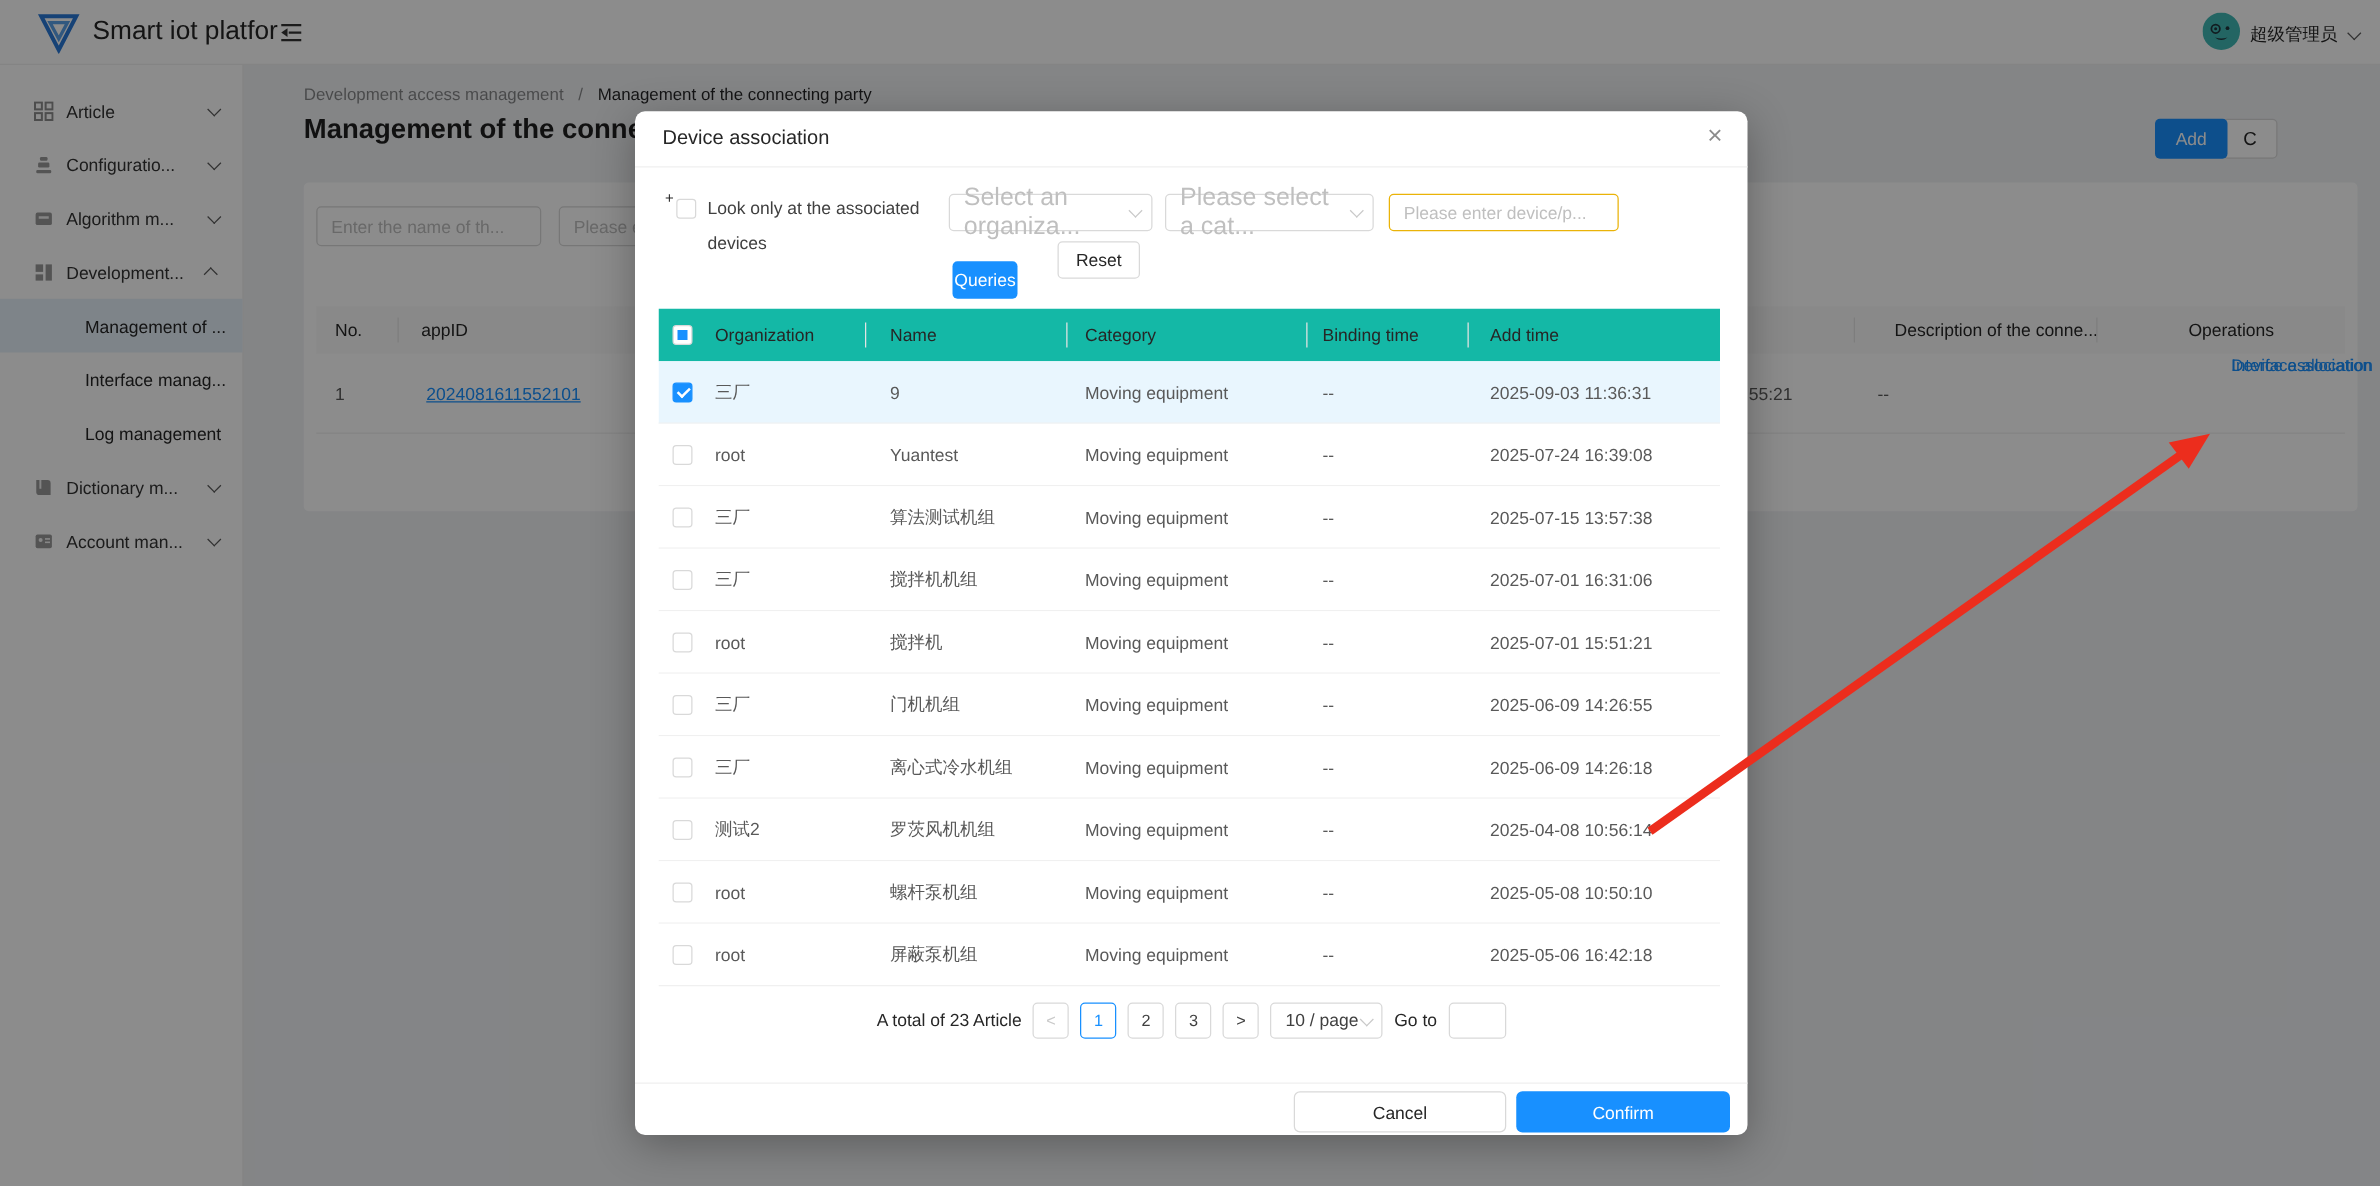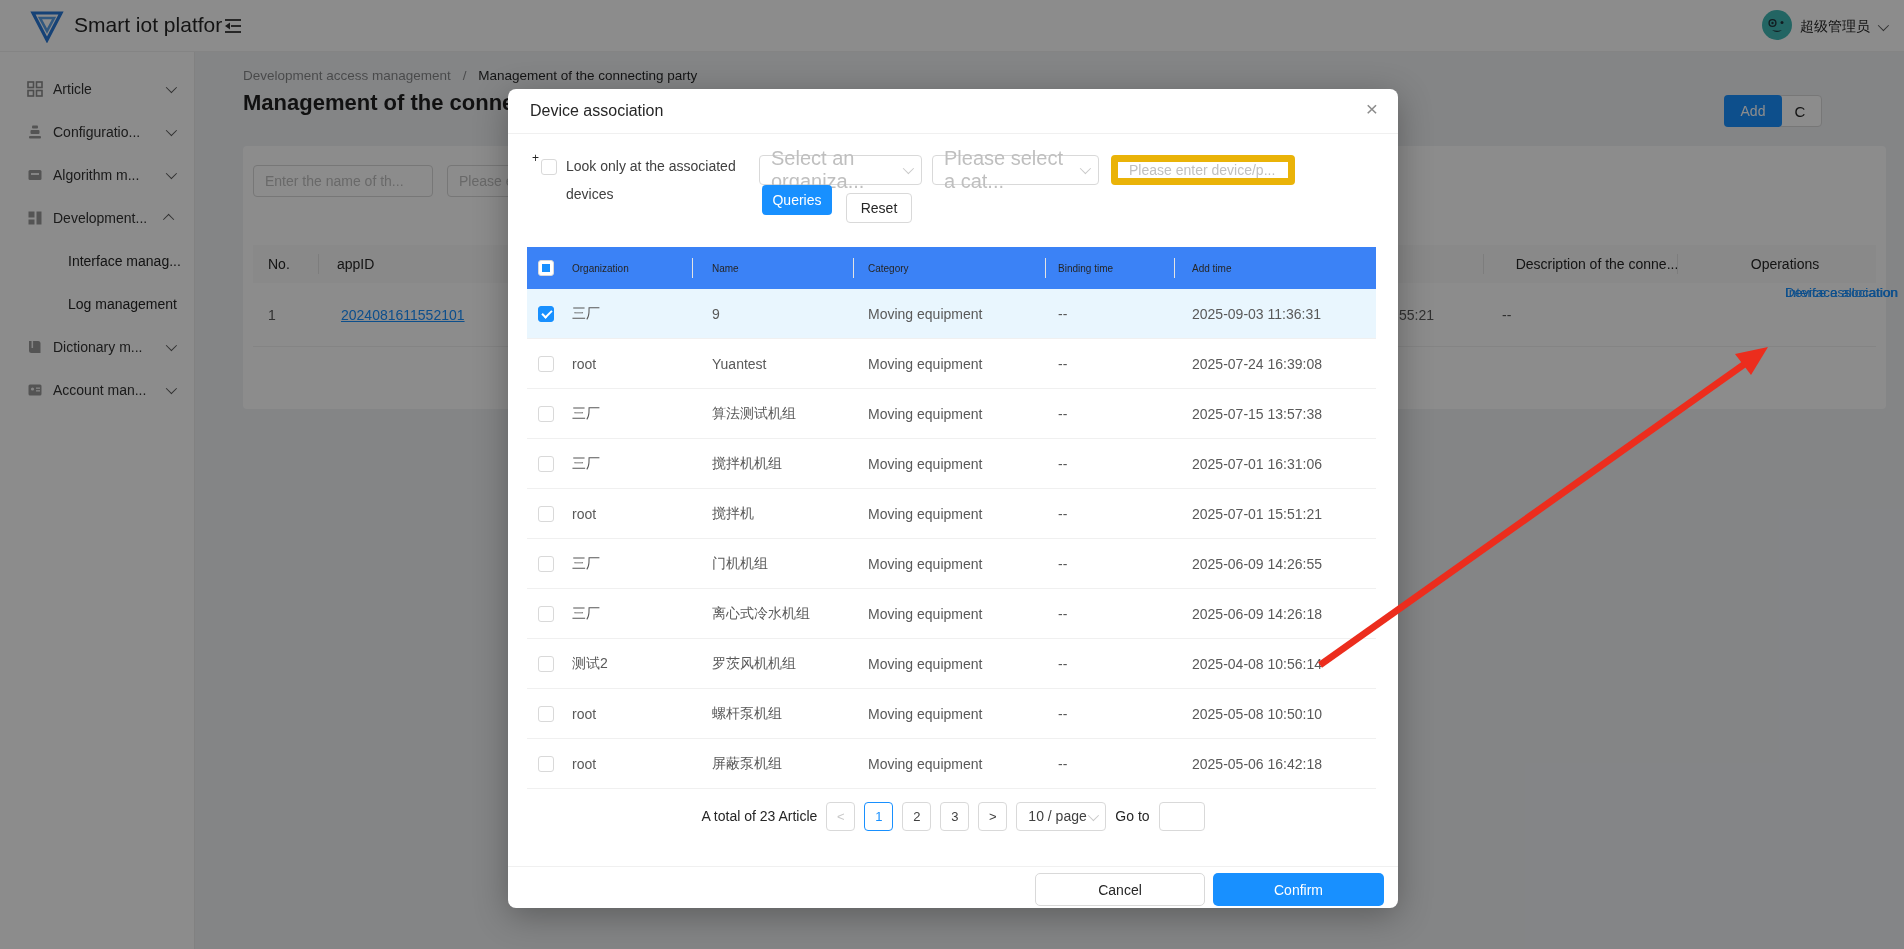--- a/index.html
+++ b/index.html
@@ -78,31 +78,31 @@
   .cbx.checked::after { content:""; position:absolute; left:4.5px; top:1.5px; width:4px; height:8px;
     border-right:2px solid #fff; border-bottom:2px solid #fff; transform:rotate(45deg); }
   .cbx.ind::after { content:""; position:absolute; left:3px; top:3px; width:8px; height:8px; background:#1890ff; }
   #f-check { position:absolute; left:33px; top:70px; }
   #f-label { position:absolute; left:58px; top:63px; width:190px; font-size:14px; color:#404040; line-height:28px; }
 
   .mselect { position:absolute; top:66px; height:30px; border:1px solid #d9d9d9; border-radius:4px;
     background:#fff; font-size:20px; color:#bfbfbf; display:flex; align-items:center;
     padding:0 24px 0 11px; cursor:pointer; }
   .mselect .chev { border-color:#c9c9c9; position:absolute; right:10px; top:10px; }
-  #f-input { position:absolute; left:603px; top:66px; width:184px; height:30px; border:7px solid #eab308;
+  #f-input { position:absolute; left:603px; top:66px; width:184px; height:30px; border:1px solid #eab308;
     border-radius:4px; font-size:14px; padding:0 11px;
     font-family:"Liberation Sans","DejaVu Sans",sans-serif; }
   #f-input::placeholder { color:#bfbfbf; }
-  #btn-queries { position:absolute; left:254px; top:96px; width:70px; height:30px; background:#1890ff;
+  #btn-queries { position:absolute; left:254px; top:120px; width:52px; height:30px; background:#1890ff;
     color:#fff; border:none; border-radius:4px; font-size:14px; cursor:pointer; }
   #btn-reset { position:absolute; left:338px; top:104px; width:66px; height:30px; background:#fff;
     color:#262626; border:1px solid #d9d9d9; border-radius:4px; font-size:14px; cursor:pointer; }
 
   #mtable { position:absolute; left:19px; top:158px; width:849px; }
-  #mthead { position:relative; height:42px; background:#3b82f6; font-size:10px; font-weight:500; color:#262626; }
+  #mthead { position:relative; height:42px; background:#14b8a6; font-size:14px; font-weight:500; color:#262626; }
   #mthead span, .mrow span.cell { position:absolute; top:50%; transform:translateY(-50%); white-space:nowrap; }
   .vdiv { position:absolute; top:11px; width:1px; height:20px; background:#e3e3e3; }
   .mrow { position:relative; height:50px; border-bottom:1px solid #f0f0f0; font-size:14px; color:#595959;
     background:#fff; cursor:pointer; }
   .mrow.sel { background:#e9f6fe; } .col-org { left:45px; } .col-name { left:185px; } .col-cat { left:341px; }
   .col-bind { left:531px; } .col-add { left:665px; }
   .mrow .cbx, #mthead .cbx { position:absolute; left:11px; top:50%; transform:translateY(-50%); }
 
   #mpag { position:absolute; left:0; top:711px; width:890px; height:32px; display:flex;
     align-items:center; justify-content:center; gap:9px; font-size:14px; color:#262626; }
@@ -198,20 +198,23 @@
     <span class="ic">
       <svg width="16" height="16" viewBox="0 0 16 16" fill="#999">
       <rect x="1.5" y="1.5" width="6" height="6"></rect>
           <rect x="9.5" y="1.5" width="5" height="13"></rect>
       <rect x="1.5" y="9.5" width="6" height="5"></rect>
         </svg>
     </span>
     <span>Development...</span>
     <span class="chev up"></span>
   </div>
+  <div class="ssub sel">
+    <span>Management of ...</span>
+  </div>
   <div class="ssub">
     <span>Interface manag...</span>
   </div>
   <div class="ssub">
     <span>Log management</span>
   </div>
   <div class="sitem">
     <span class="ic">
       <svg width="16" height="16" viewBox="0 0 16 16" fill="#999">
       <path d="M2 2 h9 a2.5 2.5 0 0 1 2.5 2.5 v9.5 h-9 a2.5 2.5 0 0 1 -2.5 -2.5 z"></path>

